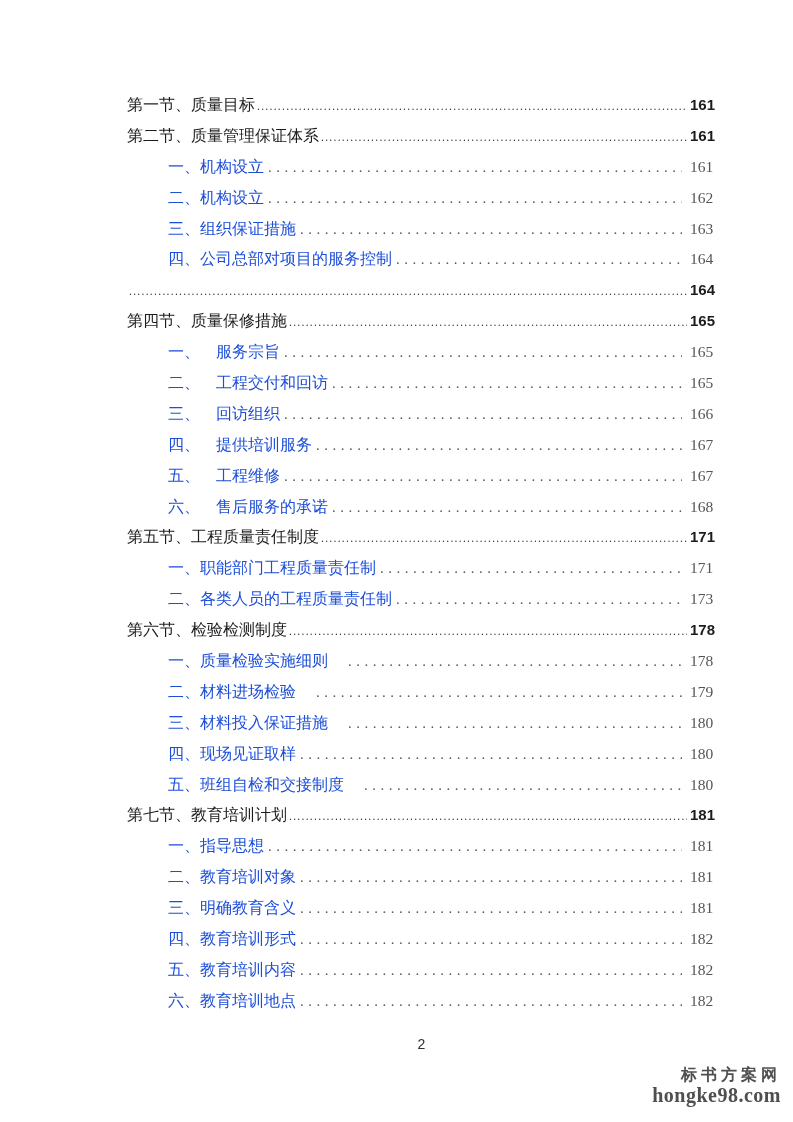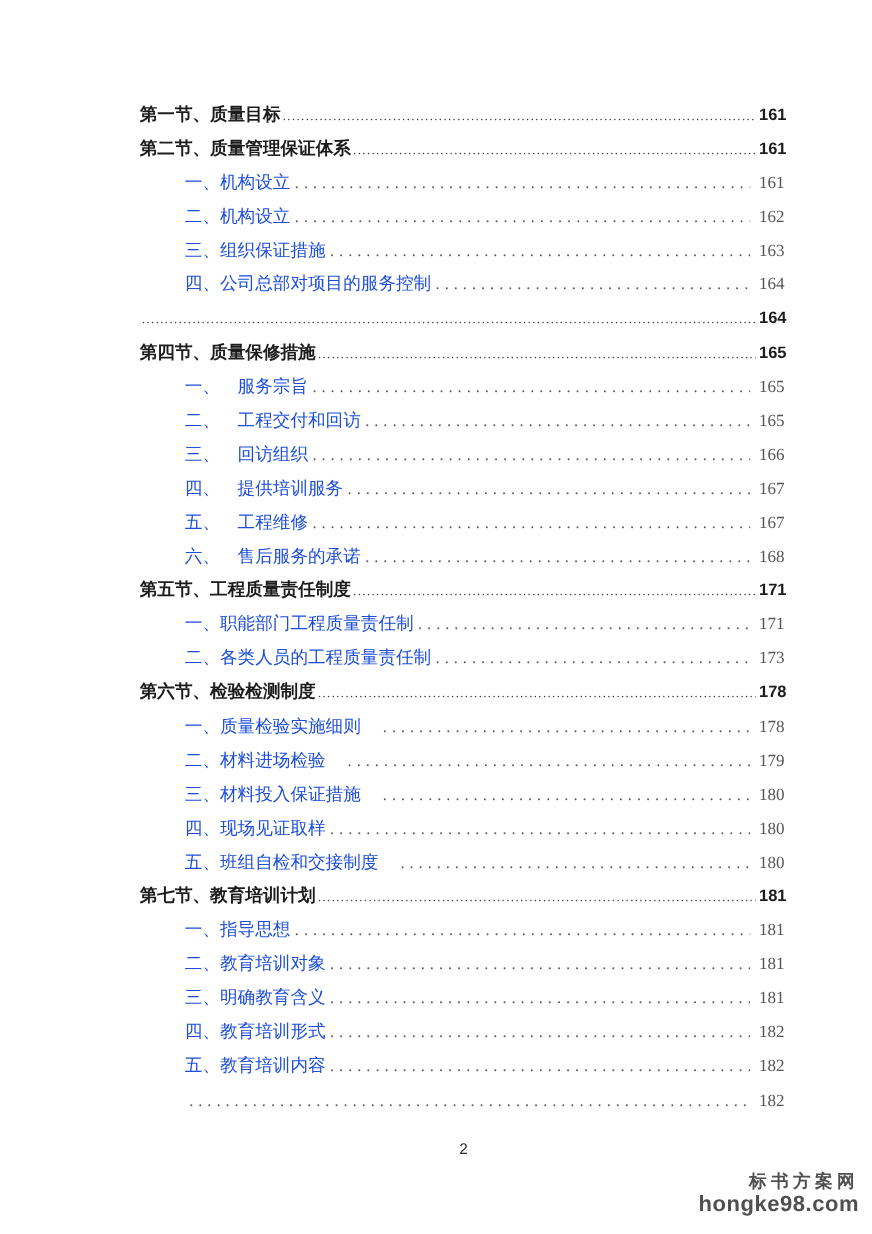--- a/index.html
+++ b/index.html
@@ -29,21 +29,21 @@
     flex: 1 1 auto;
     overflow: hidden;
     white-space: nowrap;
     min-width: 0;
   }
   .toc-row .pagenum { flex: 0 0 auto; text-align: left; }
 
   
   .level1 .title {
     font-size: 16px;
-    font-weight: bold;
+    font-weight: normal;
     color: #1c1c1c;
   }
   .level1 .leader {
     font-size: 11.5px;
     letter-spacing: 1.3px;
     color: #3a3a3a;
     margin: 0 3px 0 2px;
   }
   .level1 .pagenum {
     font-family: "Liberation Sans", sans-serif;
@@ -81,21 +81,21 @@
     font-size: 14px;
     color: #2e2e2e;
     font-family: "Liberation Sans", sans-serif;
   }
 
   .watermark {
     position: absolute;
     right: 12px; bottom: 16px;
     text-align: right;
     color: #4f4f4f;
-    font-family: Liberation Sans, sans-serif;
+    font-family: Liberation Serif, serif;
     line-height: 1.1;
   }
   .watermark .wm-cn {
     font-size: 16px;
     font-weight: bold;
     letter-spacing: 4px;
     display: block;
   }
   .watermark .wm-url {
     font-size: 20px;
@@ -248,20 +248,21 @@
       <span class="title">四、教育培训形式</span>
       <span class="leader">................................................................................................................................................................................................................................................................................................................................................................................................................</span>
       <span class="pagenum">182</span>
     </div>
       <div class="toc-row level2">
       <span class="title">五、教育培训内容</span>
       <span class="leader">................................................................................................................................................................................................................................................................................................................................................................................................................</span>
       <span class="pagenum">182</span>
     </div>
       <div class="toc-row level2">
+      <span class="title">六、教育培训地点</span>
       <span class="leader">................................................................................................................................................................................................................................................................................................................................................................................................................</span>
       <span class="pagenum">182</span>
     </div>
     </div>
 
   <div class="footer-pagenum">2</div>
 
   <div class="watermark">
     <span class="wm-cn">标书方案网</span>
     <span class="wm-url">hongke98.com</span>

